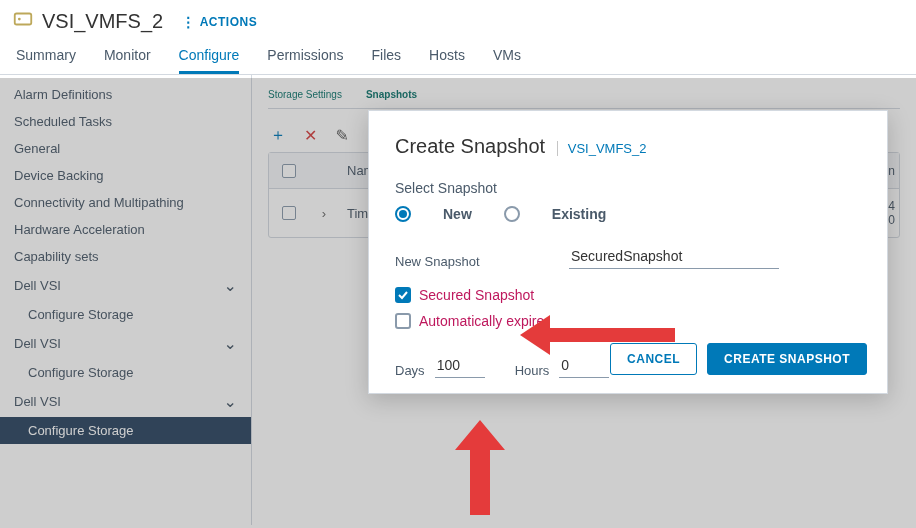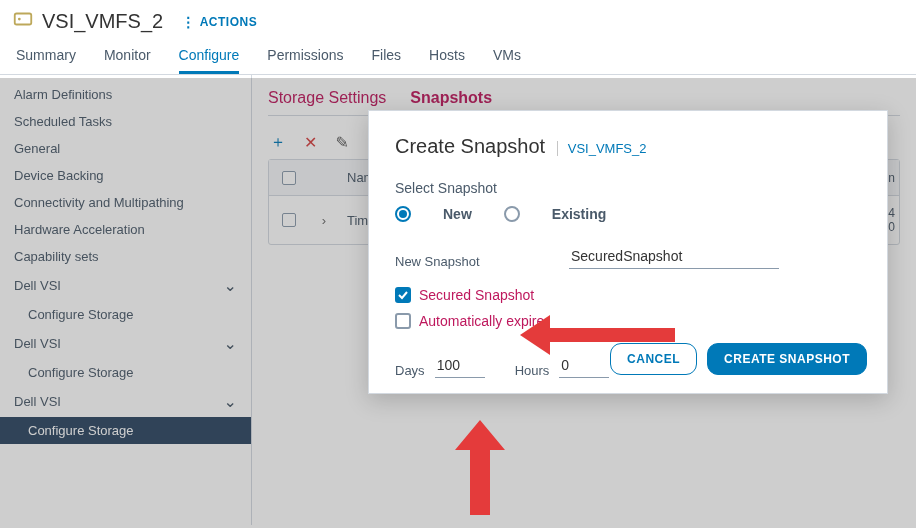--- a/index.html
+++ b/index.html
@@ -96,22 +96,22 @@
     position: relative;
   }
   .inner-tabs {
     display: flex;
     gap: 24px;
     border-bottom: 1px solid #d3d9e0;
     margin-bottom: 10px;
   }
   .inner-tab {
     padding: 4px 0 8px 0;
-    color: #be185d;
-    font-size: 16px;
+    color: #0f766e;
+    font-size: 10px;
     cursor: pointer;
   }
   .inner-tab.active { font-weight:600; }
   .toolbar {
     display:flex; gap:18px; padding:6px 2px; align-items:center;
     color:#5a5a5a;
   }
   .toolbar .tb-btn { cursor:pointer; font-size:16px; }
   .toolbar .blue { color:#0079b8; }
   .toolbar .red  { color:#d64040; }
@@ -184,21 +184,21 @@
   }
   .cb svg{ width:10px; height:10px; }
   .cb.empty { background:#fff; border-color:#8a9aab; }
   .cb-label{ color:#be185d; font-size:14px; }
   .modal-footer{
     position:absolute; right:20px; bottom:18px;
     display:flex; gap:10px;
   }
   .btn {
     padding:8px 16px; font-size:12px; font-weight:600;
-    letter-spacing:.5px; border-radius:11px; cursor:pointer;
+    letter-spacing:.5px; border-radius:3px; cursor:pointer;
   }
   .btn-outline{ border:1px solid #0079b8; color:#0079b8; background:#fff;}
   .btn-primary{ border:1px solid #0079b8; color:#fff; background:#0079b8;}
 
   
   .arrow {
     position:absolute; z-index:20; pointer-events:none;
   }
   .arrow svg{ display:block; }
 </style>

